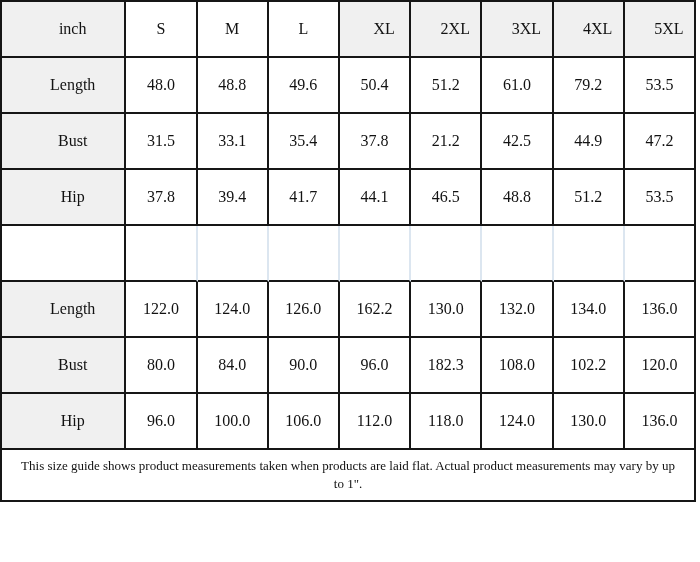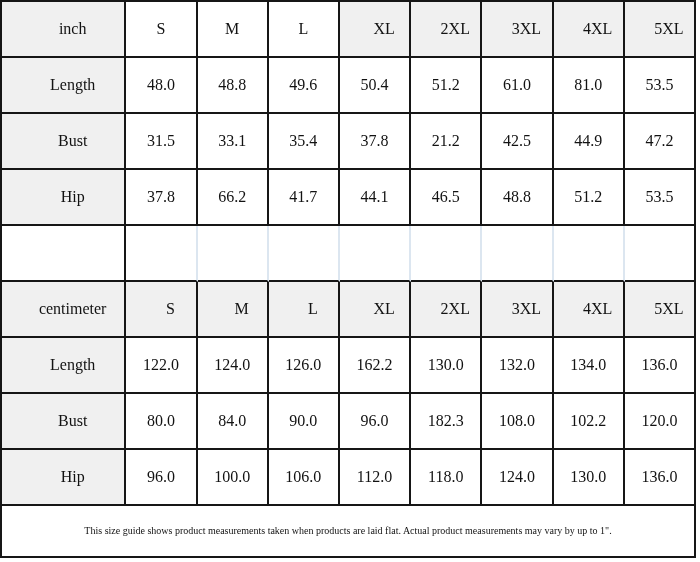--- a/index.html
+++ b/index.html
@@ -27,21 +27,21 @@
     height:54px;padding:0;
     text-align:center;vertical-align:middle;
     font-size:16px;line-height:1.1;
     overflow:hidden;white-space:nowrap;
   }
   td.lab{background:var(--header-bg);padding-left:19px;}
   tr.ghost-row td{border-right:2px solid var(--faint);background:#ffffff;}
   tr.ghost-row td:first-child,
   tr.ghost-row td:last-child{border-right:2px solid var(--border);}
   tr.note-row td{
-    height:50px;white-space:normal;font-size:10px;line-height:1.42;
+    height:50px;white-space:normal;font-size:13px;line-height:1.42;
   }
   .note-text{width:664px;margin:0 auto;text-align:center;}
 </style>
 </head>
 <body>
 
 <table class="size-guide">
   <colgroup>
     <col class="c-label">
     <col class="c-size">
@@ -68,71 +68,60 @@
   </tr>
 
   <tr>
     <td class="lab">Length</td>
     <td>48.0</td>
     <td>48.8</td>
     <td>49.6</td>
     <td>50.4</td>
     <td>51.2</td>
     <td>61.0</td>
-    <td>81.0</td>
+    <td>79.2</td>
     <td>53.5</td>
   </tr>
 
   <tr>
     <td class="lab">Bust</td>
     <td>31.5</td>
     <td>33.1</td>
     <td>35.4</td>
     <td>37.8</td>
     <td>21.2</td>
     <td>42.5</td>
     <td>44.9</td>
     <td>47.2</td>
   </tr>
 
   <tr>
     <td class="lab">Hip</td>
     <td>37.8</td>
-    <td>66.2</td>
+    <td>39.4</td>
     <td>41.7</td>
     <td>44.1</td>
     <td>46.5</td>
     <td>48.8</td>
     <td>51.2</td>
     <td>53.5</td>
   </tr>
 
   <tr class="ghost-row">
     <td></td>
     <td></td>
     <td></td>
     <td></td>
     <td></td>
     <td></td>
     <td></td>
     <td></td>
     <td></td>
   </tr>
 
-  <tr>
-    <td class="lab">centimeter</td>
-    <td class="lab">S</td>
-    <td class="lab">M</td>
-    <td class="lab">L</td>
-    <td class="lab">XL</td>
-    <td class="lab">2XL</td>
-    <td class="lab">3XL</td>
-    <td class="lab">4XL</td>
-    <td class="lab">5XL</td>
-  </tr>
 
   <tr>
     <td class="lab">Length</td>
     <td>122.0</td>
     <td>124.0</td>
     <td>126.0</td>
     <td>162.2</td>
     <td>130.0</td>
     <td>132.0</td>
     <td>134.0</td>

